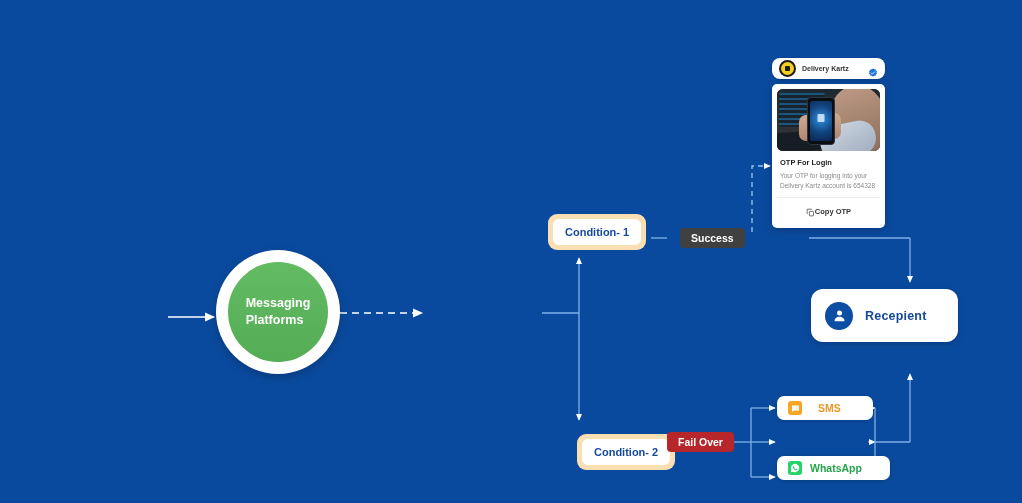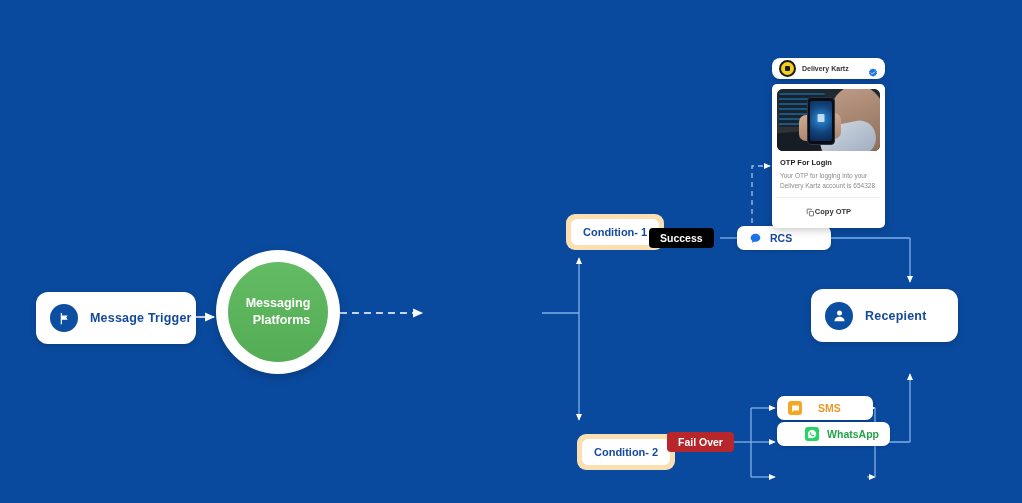--- a/index.html
+++ b/index.html
@@ -44,21 +44,21 @@
     border-radius:50%;
     background:#ffffff;
     box-shadow:0 3px 10px rgba(0,0,0,0.22);
     display:flex;align-items:center;justify-content:center;
   }
   #messaging-platforms .inner{
     width:100px;height:100px;border-radius:50%;
     background:#5cb85c;
     background:linear-gradient(180deg,#63bb63,#54ad55);
     display:flex;align-items:center;justify-content:center;
-    text-align:right;
+    text-align:left;
   }
   #messaging-platforms .inner span{
     color:#ffffff;font-size:12.5px;font-weight:bold;line-height:1.35;
     display:block;
   }
 
   
   #conditions-card{
     left:424px;top:257px;width:118px;height:112px;
     background:#ffffff;border-radius:10px;
@@ -86,45 +86,45 @@
     background:#fadfb2;
     border-radius:9px;
     padding:5px;
   }
   .cond-pill .inner{
     background:#ffffff;border-radius:6px;
     height:26px;display:flex;align-items:center;justify-content:center;
     padding:0 12px;
   }
   .cond-pill .inner span{color:#14499b;font-size:11px;font-weight:bold;white-space:nowrap;}
-  #condition-1{left:566px;top:214px;text-align:right;}
+  #condition-1{left:548px;top:214px;text-align:right;}
   #condition-2{left:577px;top:434px;}
 
   
   .badge{
     position:absolute;border-radius:4px;height:20px;
     display:flex;align-items:center;justify-content:center;padding:0 11px;
   }
   .badge span{color:#fff;font-size:10.5px;font-weight:bold;white-space:nowrap;}
-  #success-badge{left:649px;top:228px;background:#000000;}
+  #success-badge{left:680px;top:228px;background:#404040;}
   #failover-badge{left:667px;top:432px;background:#b6262a;}
 
   
   .chip{
     position:absolute;background:#fff;border-radius:7px;
     height:24px;display:flex;align-items:center;gap:8px;padding:0 11px;
     box-shadow:0 1px 4px rgba(0,0,0,0.18);
   }
   .chip .label{font-size:10.5px;font-weight:bold;white-space:nowrap;}
   .chip-ico{width:14px;height:14px;border-radius:3px;display:flex;align-items:center;justify-content:center;flex:0 0 auto;}
   #rcs-chip{left:737px;top:226px;width:72px;}
   #rcs-chip .label{color:#14499b;}
   #sms-chip{left:777px;top:396px;width:74px;gap:16px;}
   #sms-chip .label{color:#e79a2b;}
-  #whatsapp-chip{left:777px;top:422px;width:91px;justify-content:flex-end;}
+  #whatsapp-chip{left:777px;top:456px;width:91px;}
   #whatsapp-chip .label{color:#25a34a;}
   #voicecall-chip{left:777px;top:465px;width:90px;}
   #voicecall-chip .label{color:#14499b;}
 
   
   #recipient{
     left:811px;top:289px;width:119px;height:53px;
     border-radius:12px;padding:0 14px;gap:12px;
   }
   #recipient .trigger-label{color:#14499b;font-size:12.5px;}
@@ -221,28 +221,20 @@
     <line x1="751" y1="477" x2="775" y2="477" stroke="#7fb0e6" stroke-width="1.3" marker-end="url(#ahs)"></line>
 
     <line x1="851" y1="408" x2="875" y2="408" stroke="#7fb0e6" stroke-width="1.3" marker-end="url(#ahs)"></line>
     <line x1="868" y1="442" x2="875" y2="442" stroke="#7fb0e6" stroke-width="1.3" marker-end="url(#ahs)"></line>
     <line x1="867" y1="477" x2="875" y2="477" stroke="#7fb0e6" stroke-width="1.3" marker-end="url(#ahs)"></line>
     <line x1="875" y1="408" x2="875" y2="477" stroke="#7fb0e6" stroke-width="1.3"></line>
     <line x1="875" y1="442" x2="910" y2="442" stroke="#7fb0e6" stroke-width="1.3"></line>
     <line x1="910" y1="442" x2="910" y2="374" stroke="#7fb0e6" stroke-width="1.3" marker-end="url(#ahs)"></line>
   </svg>
 
-  <div class="node card" id="message-trigger">
-    <span class="circle-icon">
-      <svg width="15" height="15" viewBox="0 0 24 24" fill="#ffffff">
-        <path d="M6 3 v18 h2 v-7 h9 l-2.2-3.5L17 7 H8 V3z"></path>
-      </svg>
-    </span>
-    <span class="trigger-label">Message Trigger</span>
-  </div>
 
   <div class="node" id="messaging-platforms">
     <div class="inner">
       <div>
         <span>Messaging</span>
         <span>Platforms</span>
       </div>
     </div>
   </div>
 
@@ -258,28 +250,20 @@
       </div>
   </div>
 
   <div class="badge" id="success-badge">
     <span>Success</span>
   </div>
   <div class="badge" id="failover-badge">
     <span>Fail Over</span>
   </div>
 
-  <div class="chip" id="rcs-chip">
-    <span class="chip-ico">
-      <svg width="13" height="13" viewBox="0 0 24 24" fill="#1a73e8">
-        <path d="M12 3C6.9 3 3 6.3 3 10.4c0 2.3 1.2 4.3 3.2 5.6L5.4 20l4-2.1c.8.2 1.7.3 2.6.3 5.1 0 9-3.3 9-7.4S17.1 3 12 3z"></path>
-      </svg>
-    </span>
-    <span class="label">RCS</span>
-  </div>
 
   <div class="chip" id="sms-chip">
     <span class="chip-ico" style="background:#f5a623;">
       <svg width="9" height="9" viewBox="0 0 24 24" fill="#ffffff">
         <path d="M3 4h18v13H8l-5 4z"></path>
       </svg>
     </span>
     <span class="label">SMS</span>
   </div>
 

